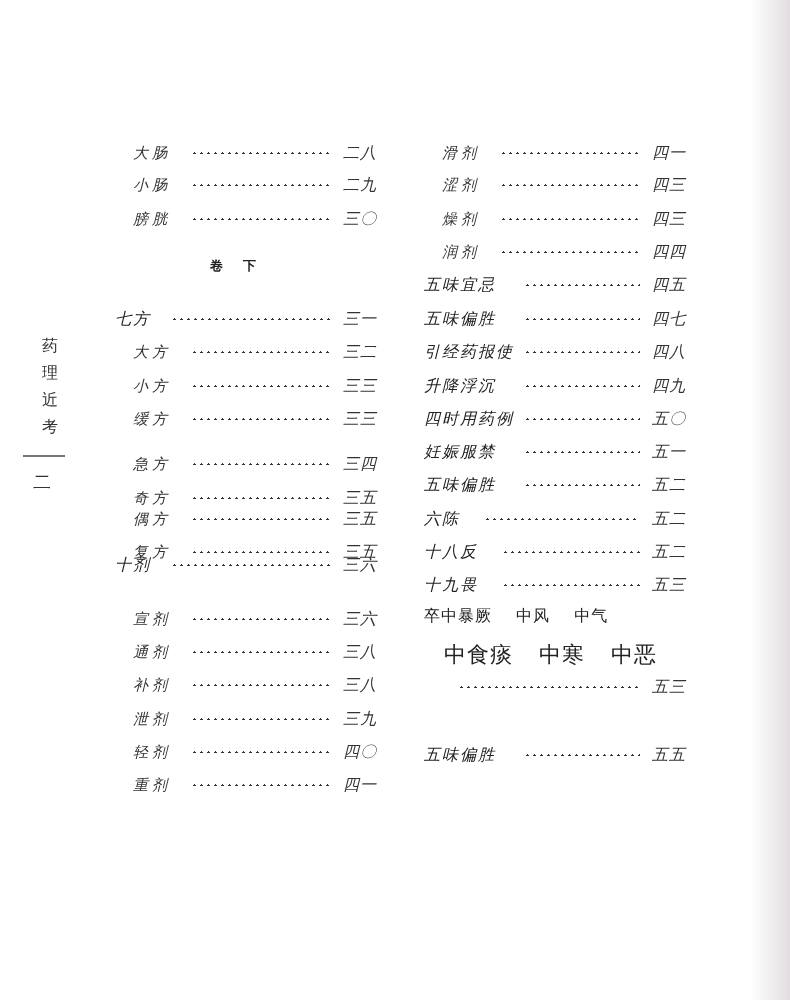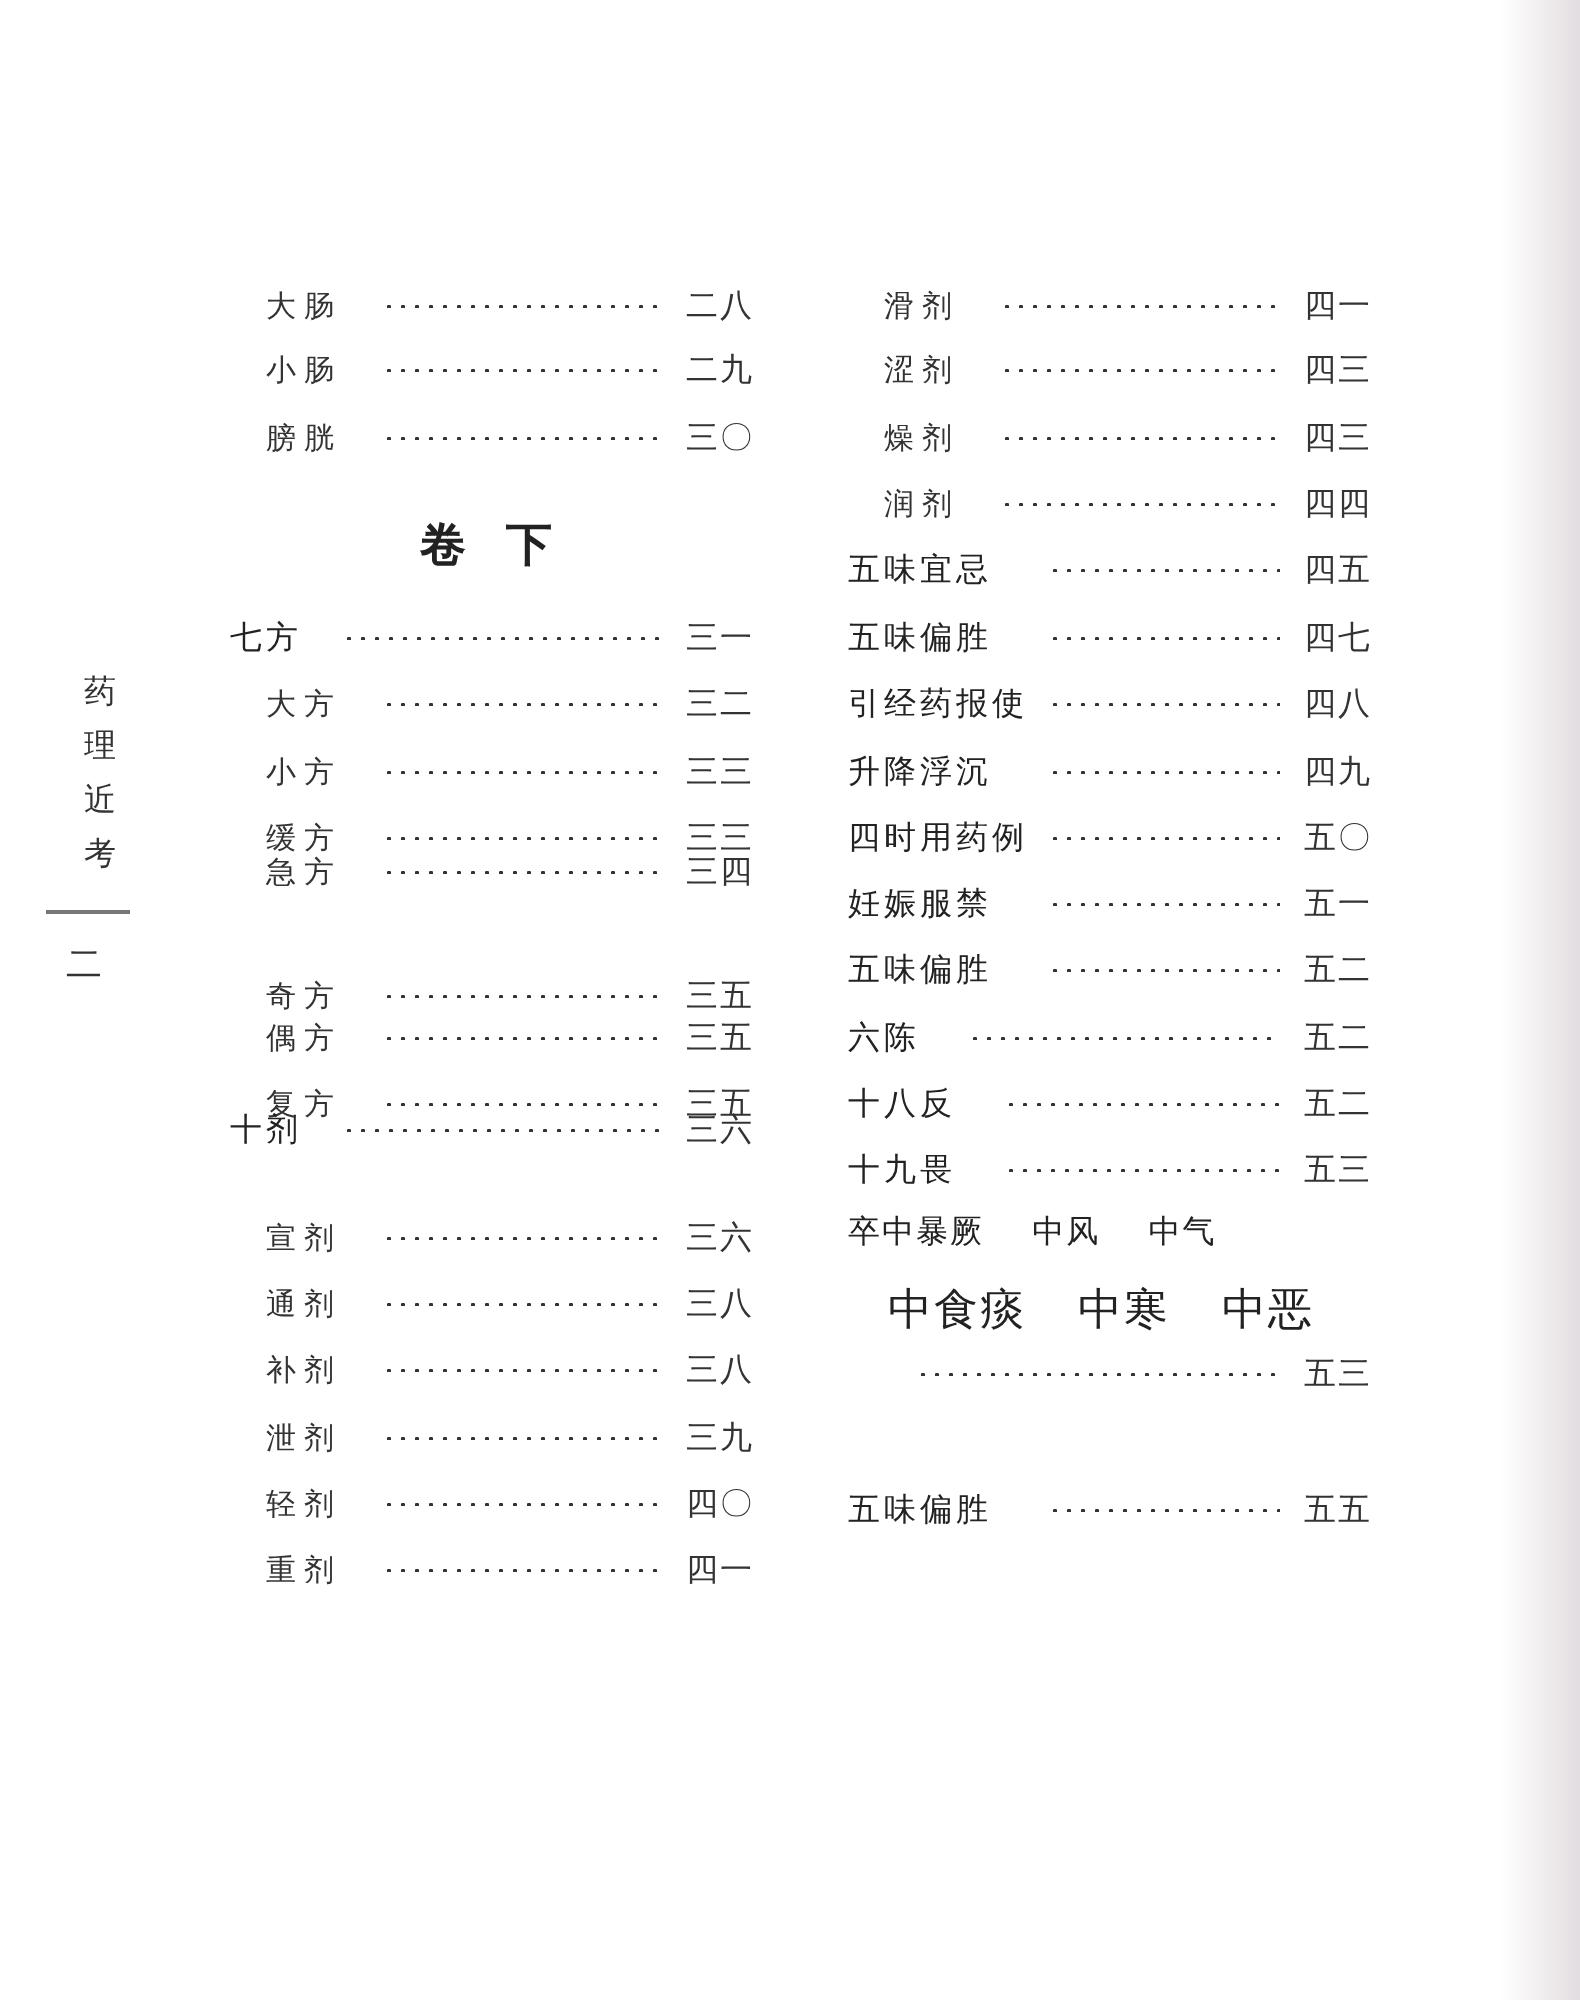--- a/index.html
+++ b/index.html
@@ -24,32 +24,32 @@
     background: #777;
   }
   .side-page {
     position: absolute; left: 33px; top: 470px; font-size: 18px; color: #333;
   }
   .col { position: absolute; top: 0; }
   .col-left { left: 115px; width: 262px; }
   .col-right { left: 424px; width: 262px; }
   .entry {
     position: absolute; left: 0; right: 0; height: 24px;
-    font-size: 16px; line-height: 24px;
+    font-size: 16px; line-height: 24px; font-style: italic;
   }
   .entry .label { position: absolute; left: 0; white-space: nowrap; letter-spacing: 2px; }
   .entry.sub .label { left: 18px; font-size: 15px; letter-spacing: 4px; color: #333; }
   .entry .dots {
     position: absolute; top: 11px; height: 2px;
     background-image: radial-gradient(circle, #333 1px, transparent 1.2px);
     background-size: 7px 3px; background-repeat: repeat-x;
   }
   .entry .page { position: absolute; right: 0; white-space: nowrap; color: #333; letter-spacing: 1px; }
   .heading {
-    position: absolute; left: 95px; font-size: 23px; letter-spacing: 20px; font-weight: bold; color: #222;
+    position: absolute; left: 95px; font-size: 13px; letter-spacing: 20px; font-weight: bold; color: #222;
   }
   .multi {
     position: absolute; left: 0; white-space: nowrap; font-size: 16px; letter-spacing: 1px;
   }
   .multi span { margin-right: 18px; }
 </style>
 </head>
 <body>
 
 <div class="page-edge"></div>
@@ -95,21 +95,21 @@
   <div class="entry sub" style="top:374px">
     <span class="label">小方</span>
     <span class="dots" style="left:76px;right:46px"></span>
     <span class="page">三三</span>
   </div>
   <div class="entry sub" style="top:407px">
     <span class="label">缓方</span>
     <span class="dots" style="left:76px;right:46px"></span>
     <span class="page">三三</span>
   </div>
-  <div class="entry sub" style="top:424px">
+  <div class="entry sub" style="top:452px">
     <span class="label">急方</span>
     <span class="dots" style="left:76px;right:46px"></span>
     <span class="page">三四</span>
   </div>
   <div class="entry sub" style="top:486px">
     <span class="label">奇方</span>
     <span class="dots" style="left:76px;right:46px"></span>
     <span class="page">三五</span>
   </div>
   <div class="entry sub" style="top:507px">

